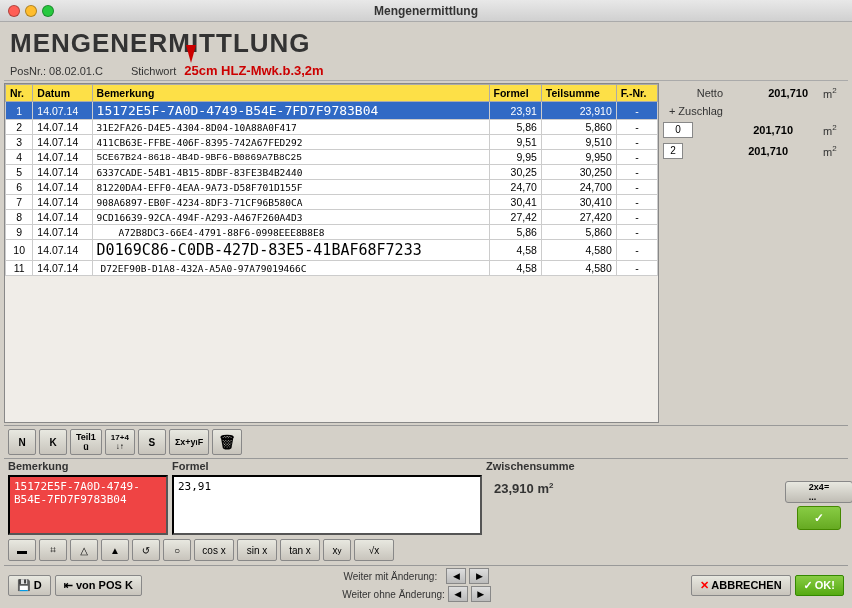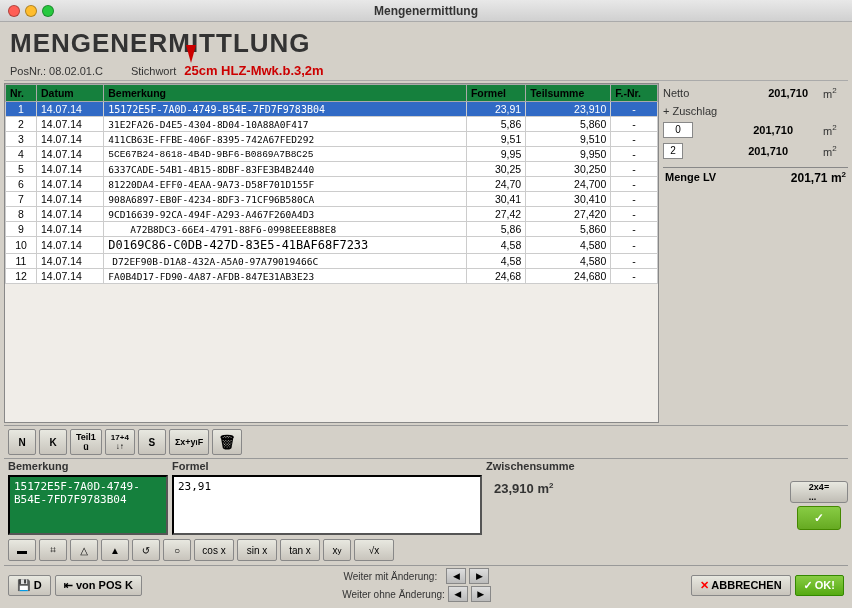--- a/index.html
+++ b/index.html
@@ -106,21 +106,21 @@
       display: flex;
       flex-direction: column;
     }
 
     .data-table {
       width: 100%;
       border-collapse: collapse;
       font-size: 10.5px;
     }
     .data-table th {
-      background: #15803d;
+      background: #fde047;
       border: 1px solid #aaa;
       padding: 2px 4px;
       text-align: left;
       font-weight: bold;
       white-space: nowrap;
     }
     .data-table td {
       border: 1px solid #ccc;
       padding: 1px 4px;
       white-space: nowrap;
@@ -141,21 +141,21 @@
       gap: 3px;
       font-size: 11px;
       padding: 2px 0;
     }
     .right-row {
       display: flex;
       align-items: center;
       justify-content: space-between;
       padding: 1px 0;
     }
-    .right-row-label { color: #333; min-width: 60px; }
+    .right-row-label { color: #333; min-width: 60px; text-align: right; }
     .right-row-value { font-weight: bold; text-align: right; min-width: 70px; }
     .right-row-unit { color: #333; min-width: 25px; }
     .zuschlag-box {
       border: 1px solid #888;
       background: white;
       width: 30px;
       height: 16px;
       text-align: center;
       font-size: 10px;
     }
@@ -218,21 +218,21 @@
       font-size: 11px;
     }
     .bottom-label { color: #333; font-weight: bold; }
 
     .bottom-inputs-row {
       display: flex;
       gap: 4px;
       padding: 0 4px;
     }
     .bemerkung-input {
-      background: #15803d;
+      background: #ef4444;
       color: white;
       border: 2px inset #555;
       font-size: 11px;
       padding: 3px 4px;
       width: 160px;
       height: 60px;
       resize: none;
       font-family: monospace;
     }
     .formel-input {
@@ -255,21 +255,21 @@
       flex-direction: column;
       align-items: center;
       justify-content: center;
       gap: 3px;
       width: 50px;
     }
     .calc-btn {
       background: linear-gradient(to bottom, #e8e8e0, #c0bdb5);
       border: 1px solid #888;
       border-radius: 3px;
-      width: 58px;
+      width: 68px;
       height: 22px;
       font-size: 10px;
       font-weight: bold;
       display: flex;
       align-items: center;
       justify-content: center;
       cursor: pointer;
     }
     .ok-btn {
       background: linear-gradient(to bottom, #88cc44, #66aa22);
@@ -421,21 +421,21 @@
             <th>Bemerkung</th>
             <th>Formel</th>
             <th>Teilsumme</th>
             <th>F.-Nr.</th>
           </tr>
         </thead>
         <tbody id="table-body">
         <tr class="selected">
     <td class="center">1</td>
     <td>14.07.14</td>
-    <td style="font-size:10px; font-family: monospace;">15172E5F-7A0D-4749-B54E-7FD7F9783B04</td>
+    <td style="font-size:13px; font-family: monospace;">15172E5F-7A0D-4749-B54E-7FD7F9783B04</td>
     <td class="num">23,91</td>
     <td class="num">23,910</td>
     <td class="center">-</td>
   </tr>
             <tr>
     <td class="center">2</td>
     <td>14.07.14</td>
     <td style="font-size:9.5px; font-family: monospace;">31E2FA26-D4E5-4304-8D04-10A88A0F417</td>
     <td class="num">5,86</td>
     <td class="num">5,860</td>
@@ -493,39 +493,31 @@
     <td class="center">9</td>
     <td>14.07.14</td>
     <td style="font-size:9.5px; font-family: monospace; padding-left: 26px;">A72B8DC3-66E4-4791-88F6-0998EEE8B8E8</td>
     <td class="num">5,86</td>
     <td class="num">5,860</td>
     <td class="center">-</td>
   </tr>
             <tr>
     <td class="center">10</td>
     <td>14.07.14</td>
-    <td style="font-size:12px; font-family: monospace; margin-left: 48px;">D0169C86-C0DB-427D-83E5-41BAF68F7233</td>
+    <td style="font-size:15px; font-family: monospace; margin-left: 48px;">D0169C86-C0DB-427D-83E5-41BAF68F7233</td>
     <td class="num">4,58</td>
     <td class="num">4,580</td>
     <td class="center">-</td>
   </tr>
             <tr>
     <td class="center">11</td>
     <td>14.07.14</td>
     <td style="font-size:9.5px; font-family: monospace; padding-left: 8px;">D72EF90B-D1A8-432A-A5A0-97A79019466C</td>
     <td class="num">4,58</td>
     <td class="num">4,580</td>
-    <td class="center">-</td>
-  </tr>
-            <tr>
-    <td class="center">12</td>
-    <td>14.07.14</td>
-    <td style="font-size:9.5px; font-family: monospace;">FA0B4D17-FD90-4A87-AFDB-847E31AB3E23</td>
-    <td class="num">24,68</td>
-    <td class="num">24,680</td>
     <td class="center">-</td>
   </tr>
           </tbody>
       </table>
     </div>
 
     <div class="right-panel">
       <div class="right-row">
         <span class="right-row-label">Netto</span>
         <span class="right-row-value">201,710</span>
@@ -536,27 +528,20 @@
       </div>
       <div class="right-row">
         <input class="zuschlag-box" type="text" value="0" style="">
         <span class="right-row-value">201,710</span>
         <span class="right-row-unit">m<span class="superscript">2</span></span>
       </div>
       <div class="right-row">
         <input class="rundung-box" type="text" value="2" style="">
         <span class="right-row-value">201,710</span>
         <span class="right-row-unit">m<span class="superscript">2</span></span>
-      </div>
-      <div class="menge-lv-row">
-        <span class="menge-lv-label">Menge LV</span>
-        <span class="menge-lv-value">
-          <span>201,71</span>
-          <span> m<span class="superscript">2</span></span>
-        </span>
       </div>
     </div>
   </div>
 
   <div class="toolbar-row">
     <button class="toolbar-btn">N</button>
     <button class="toolbar-btn">K</button>
     <button class="toolbar-btn" style="font-size:9px;">Teil1<br>ü</button>
     <button class="toolbar-btn" style="font-size:8px;">17+4<br>↓↑</button>
     <button class="toolbar-btn">S</button>

